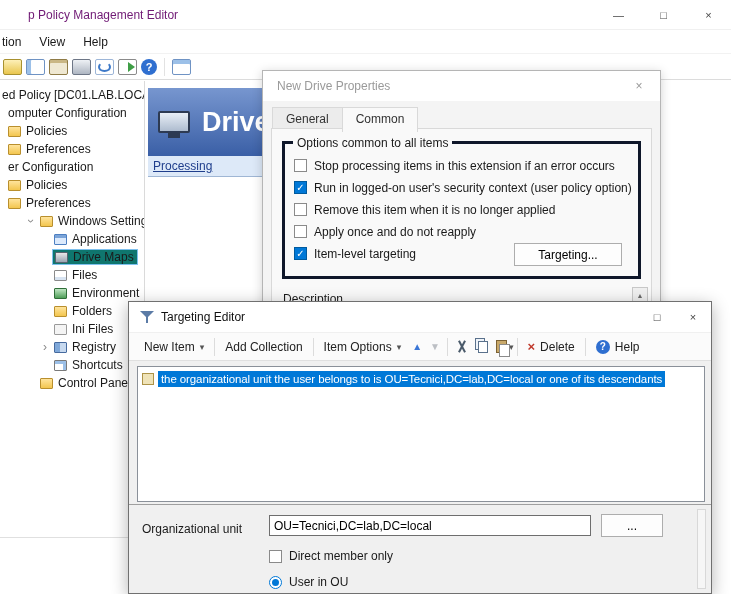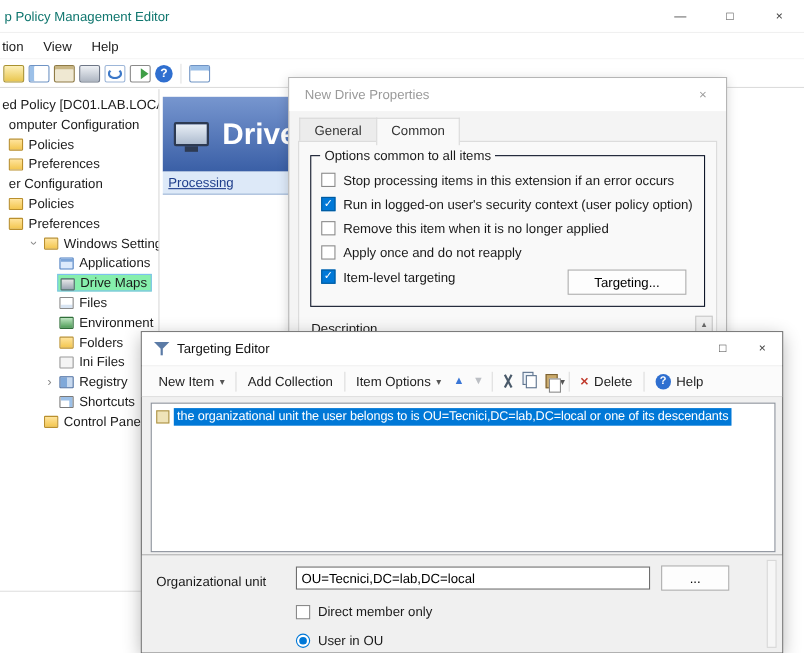--- a/index.html
+++ b/index.html
@@ -2,21 +2,21 @@
 <html><head>
 <meta charset="utf-8">
 <style>
   * { margin:0; padding:0; box-sizing:border-box; }
   html,body { width:731px; height:594px; overflow:hidden; }
   body { font-family:"Liberation Sans", sans-serif; font-size:12px; color:#1a1a1a; background:#fff; position:relative; }
 
   
   #main-window { position:absolute; inset:0; background:#fff; }
   .mw-titlebar { position:absolute; top:0; left:0; right:0; height:30px; background:#fff; border-bottom:1px solid #f0f0f0; }
-  .mw-title { position:absolute; left:4px; top:8px; color:#0f766e; white-space:nowrap; }
+  .mw-title { position:absolute; left:28px; top:8px; color:#701a75; white-space:nowrap; }
   .win-controls { position:absolute; right:0; top:0; height:30px; display:flex; }
   .win-btn { width:45px; height:30px; display:flex; align-items:center; justify-content:center; font-size:11px; color:#444; cursor:default; }
   .mw-menubar { position:absolute; top:31px; left:0; right:0; height:23px; background:#fff; display:flex; align-items:center; border-bottom:1px solid #f2f2f2; }
   .menu-item { padding:3px 9px; white-space:nowrap; }
   .menu-item:first-child { padding-left:2px; }
   .mw-toolbar { position:absolute; top:54px; left:0; right:0; height:26px; background:#fff; border-bottom:1px solid #dcdcdc; display:flex; align-items:center; padding-left:3px; gap:4px; }
   .mwsep { width:1px; height:18px; background:#e2e2e2; margin:0 3px; }
   .mwicon { width:19px; height:16px; flex:none; border-radius:2px; position:relative; }
   .i-nav { background:linear-gradient(#fdf0b8,#e9c64e); border:1px solid #a8912f; }
   .i-tree { background:#fff; border:1px solid #6f93c4; box-shadow:inset 4px 0 0 #9cc0e8; }
@@ -36,21 +36,21 @@
   .exp.down { transform:rotate(90deg); }
   .ticon { width:13px; height:11px; margin:0 5px 0 0; flex:none; display:inline-block; border-radius:1px; }
   .ic-folder { background:linear-gradient(#ffe49c,#f3c64f); border:1px solid #b98f2d; }
   .ic-app { background:#dceafc; border:1px solid #4d7fc1; box-shadow:inset 0 3px 0 #7ba4d8; }
   .ic-drive { background:linear-gradient(#e8e8e8,#9aa4b2); border:1px solid #5a6470; }
   .ic-env { background:linear-gradient(#bfe6c3,#4f9e58); border:1px solid #2f6e38; }
   .ic-file { background:#fff; border:1px solid #8a8a8a; box-shadow:inset 0 -3px 0 #d8e4f2; }
   .ic-ini { background:#f4f4f4; border:1px solid #9a9a9a; }
   .ic-registry { background:linear-gradient(90deg,#7fa8d9 50%,#c7d9ef 50%); border:1px solid #466a9e; }
   .ic-shortcut { background:#fff; border:1px solid #7a7a7a; box-shadow:inset -3px 3px 0 #9cc0e8; }
-  .selbox { display:flex; align-items:flex-end; height:16px; padding:0 3px 0 2px; background:#86efac; border:1px solid #7ec0ee; }
+  .selbox { display:flex; align-items:center; height:16px; padding:0 3px 0 2px; background:#0f766e; border:1px solid #7ec0ee; }
   .tree-hline { position:absolute; left:0; width:145px; top:456px; border-top:1px solid #e0e0e0; height:0; }
 
   
   .content { position:absolute; top:81px; left:146px; right:0; bottom:0; background:#fff; overflow:hidden; }
   .gp-header { position:absolute; left:2px; top:7px; width:370px; height:68px; background:linear-gradient(180deg,#7796cf,#3a5fa6); display:flex; align-items:center; gap:12px; padding-left:10px; overflow:hidden; }
   .hdr-title { color:#fff; font-size:27px; font-weight:bold; white-space:nowrap; }
   .hdr-icon { width:32px; height:22px; background:linear-gradient(#e8eef6,#aebccf); border:2px solid #2d3a52; border-radius:2px; position:relative; flex:none; }
   .hdr-icon::after { content:""; position:absolute; left:8px; bottom:-7px; width:12px; height:5px; background:#2d3a52; }
   .processing-bar { position:absolute; left:2px; top:75px; width:370px; height:21px; background:#dde9f8; border-bottom:1px solid #9fb6d4; display:flex; align-items:center; }
   .processing-link { margin-left:5px; color:#1f3e8c; text-decoration:underline; cursor:pointer; }
@@ -61,21 +61,21 @@
   .winbtn { background:#fdfdfd; border:1px solid #adadad; font-size:12px; font-family:inherit; display:flex; align-items:center; justify-content:center; cursor:default; }
 
   
   #props-dialog { position:absolute; left:262px; top:70px; width:399px; height:300px; background:#f4f4f4; border:1px solid #b5b5b5; box-shadow:0 2px 10px rgba(0,0,0,.18); z-index:2; }
   .props-title { color:#9a9a9a; left:14px; }
   .props-close { position:absolute; right:0; top:0; width:42px; height:30px; display:flex; align-items:center; justify-content:center; color:#9a9a9a; font-size:12px; }
   .tabs { position:absolute; left:9px; top:36px; display:flex; }
   .tab { padding:4px 13px 5px 13px; border:1px solid #d9d9d9; border-bottom:none; background:#ececec; color:#333; margin-right:-1px; position:relative; }
   .tab.active { background:#f9f9f9; z-index:2; padding-bottom:6px; margin-bottom:-1px; }
   .tabpage { position:absolute; left:8px; top:57px; right:8px; height:236px; background:#f9f9f9; border:1px solid #d9d9d9; }
-  .groupbox { position:relative; margin:12px 10px 0 10px; height:138px; border:1px solid #0f172a; background:#f9f9f9; }
+  .groupbox { position:relative; margin:12px 10px 0 10px; height:138px; border:3px solid #0f172a; background:#f9f9f9; }
   .groupbox-title { position:absolute; top:-8px; left:8px; background:#f9f9f9; padding:0 4px; }
   .optrow { display:flex; align-items:center; gap:7px; margin:0 0 9px 9px; height:13px; }
   .optrow:first-of-type { margin-top:15px;align-items:center; }
   .cb { width:13px; height:13px; background:#fff; border:1px solid #8a8a8a; flex:none; display:flex; align-items:center; justify-content:center; }
   .cb.checked { background:#0078d7; border-color:#005a9e; }
   .cb .ck { display:none; color:#fff; font-size:10px; line-height:1; }
   .cb.checked .ck { display:block; }
   .targeting-btn { position:absolute; right:16px; bottom:10px; width:108px; height:23px; }
   .desc-label { margin:13px 0 0 11px; }
   .mini-scroll { position:absolute; right:3px; top:158px; width:16px; height:16px; background:#f0f0f0; border:1px solid #c8c8c8; display:flex; align-items:center; justify-content:center; font-size:7px; color:#6a6a6a; }

